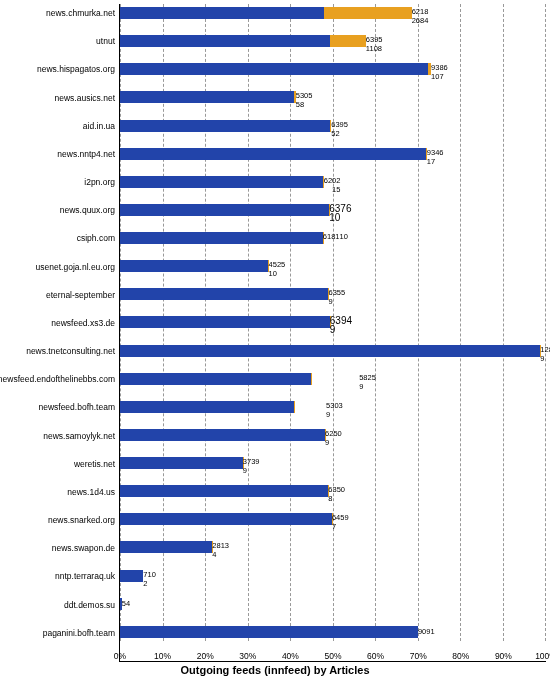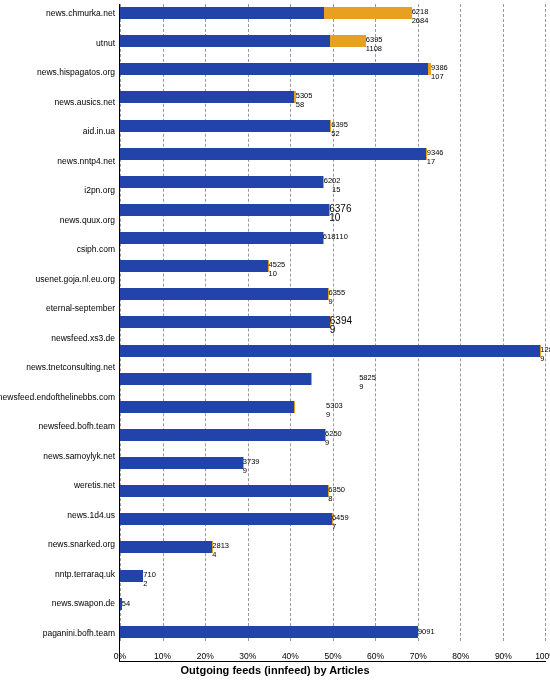--- a/index.html
+++ b/index.html
@@ -161,22 +161,23 @@
         <div class="y-label">usenet.goja.nl.eu.org</div>
         <div class="y-label">eternal-september</div>
         <div class="y-label">newsfeed.xs3.de</div>
         <div class="y-label">news.tnetconsulting.net</div>
         <div class="y-label">newsfeed.endofthelinebbs.com</div>
         <div class="y-label">newsfeed.bofh.team</div>
         <div class="y-label">news.samoylyk.net</div>
         <div class="y-label">weretis.net</div>
         <div class="y-label">news.1d4.us</div>
         <div class="y-label">news.snarked.org</div>
+        <div class="y-label">news.swapon.de</div>
         <div class="y-label">nntp.terraraq.uk</div>
-        <div class="y-label">news.swapon.de</div>
+        <div class="y-label">ddt.demos.su</div>
         <div class="y-label">paganini.bofh.team</div>
       </div>
     <div class="bars-and-grid">
       <div class="grid-lines" id="grid-lines">
           <div class="grid-line"></div>
           <div class="grid-line"></div>
           <div class="grid-line"></div>
           <div class="grid-line"></div>
           <div class="grid-line"></div>
           <div class="grid-line"></div>

